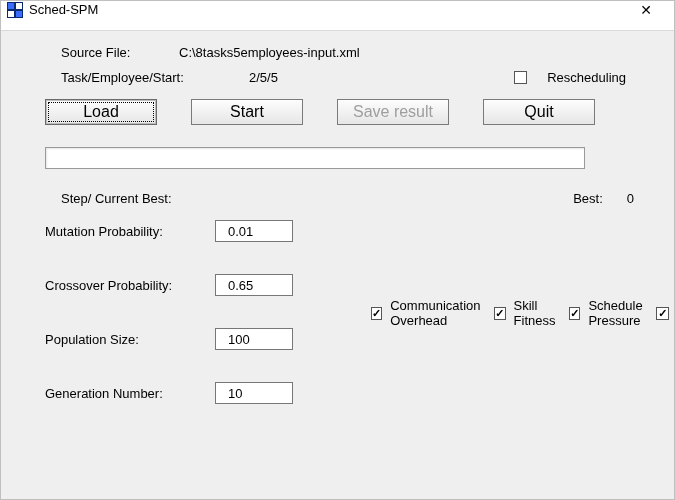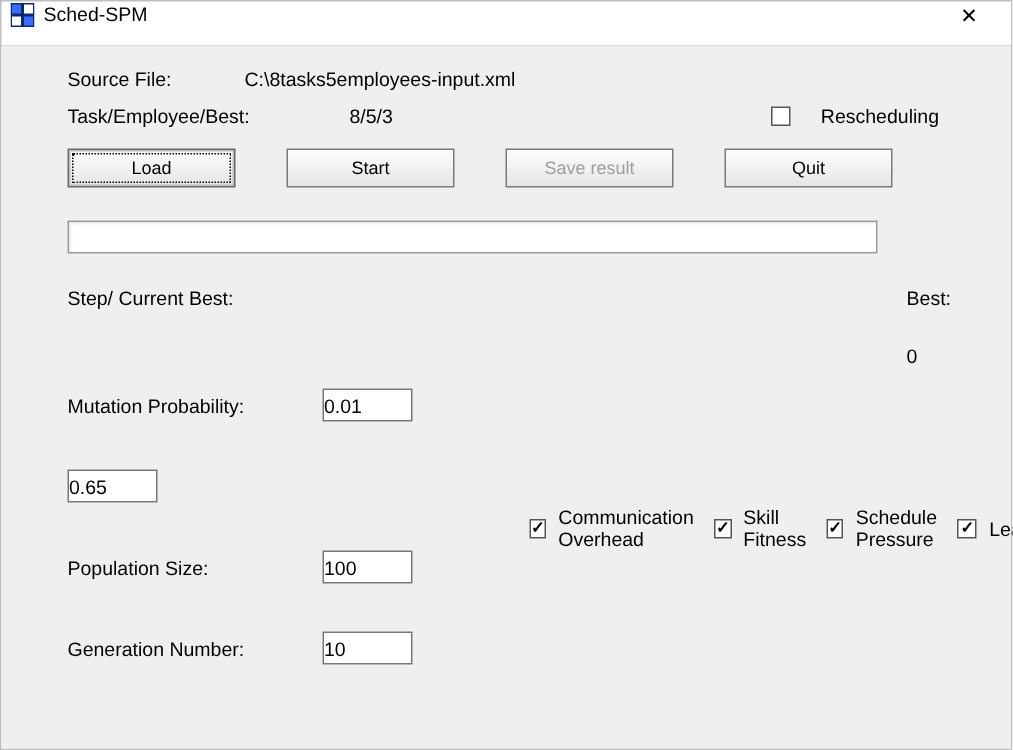--- a/index.html
+++ b/index.html
@@ -51,22 +51,23 @@
   }
   .client {
     position: relative;
     padding: 14px 20px 10px 44px;
     background: #efefef;
     height: calc(500px - 30px - 2px);
     box-sizing: border-box;
   }
   .row {
     display: flex;
-    align-items: flex-start;
+    align-items: flex-end;
     margin-bottom: 6px;
+    margin-left: 16px;
   }
   .lbl {
     white-space: nowrap;
   }
   .srcfile .lbl { width: 118px; }
   .srcfile .val { }
   .tes-row { margin-top: 10px; }
   .tes-row .lbl { width: 188px; }
   .tes-row .val { width: 140px; }
   .resched-wrap {
@@ -99,21 +100,21 @@
     margin-top: 14px;
     margin-bottom: 22px;
   }
   .btn {
     width: 112px;
     height: 26px;
     border: 1px solid #7a7a7a;
     background: linear-gradient(#fdfdfd, #e6e6e6);
     text-align: center;
     line-height: 24px;
-    font-size: 12px;
+    font-size: 16px;
     box-sizing: border-box;
     cursor: default;
   }
   .btn.focused {
     outline: 1px dotted #000;
     outline-offset: -4px;
     border: 1px solid #6a6a6a;
     box-shadow: inset 0 0 0 1px #bdbdbd;
   }
   .btn.disabled {
@@ -128,45 +129,44 @@
     box-sizing: border-box;
     margin-bottom: 22px;
   }
   .step-row .lbl { width: 190px; }
   .step-row .val { width: 110px; text-align: left; }
   .best-wrap {
     margin-left: auto;
     display: flex;
     gap: 24px;
     margin-right: 20px;
-    flex-direction: column;
   }
   .params {
     display: flex;
     gap: 20px;
     margin-top: 14px;
   }
   .params-left {
     display: flex;
     flex-direction: column;
     gap: 32px;
     justify-content: space-between;
   }
   .param-row {
     display: flex;
     align-items: center;
   }
   .param-row .lbl { width: 170px; }
   .txt {
-    width: 60px;
+    width: 78px;
     height: 22px;
     border: 1px solid #777;
     background: #fff;
     box-sizing: border-box;
-    padding: 2px 0;
+    padding: 2px 12px;
     font-size: 13px;
     font-family: inherit;
   }
   .params-right {
     display: flex;
     flex-direction: row;
     gap: 12px;
     margin-left: 58px;
     margin-top: 2px;
   }
@@ -198,22 +198,22 @@
   </div>
 
   <div class="client">
 
     <div class="row srcfile">
       <span class="lbl">Source File:</span>
       <span class="val">C:\8tasks5employees-input.xml</span>
     </div>
 
     <div class="row tes-row">
-      <span class="lbl">Task/Employee/Best:</span>
-      <span class="val">8/5/3</span>
+      <span class="lbl">Task/Employee/Start:</span>
+      <span class="val">2/5/5</span>
       <span class="resched-wrap">
         <span class="checkbox"></span>
         <span>Rescheduling</span>
       </span>
     </div>
 
     <div class="btn-row">
       <div class="btn focused">Load</div>
       <div class="btn">Start</div>
       <div class="btn disabled">Save result</div>
@@ -230,20 +230,21 @@
       </span>
     </div>
 
     <div class="params">
       <div class="params-left">
         <div class="param-row">
           <span class="lbl">Mutation Probability:</span>
           <input class="txt" value="0.01" style="">
         </div>
         <div class="param-row">
+          <span class="lbl">Crossover Probability:</span>
           <input class="txt" value="0.65" style="">
         </div>
         <div class="param-row">
           <span class="lbl">Population Size:</span>
           <input class="txt" value="100" style="">
         </div>
         <div class="param-row">
           <span class="lbl">Generation Number:</span>
           <input class="txt" value="10" style="">
         </div>

